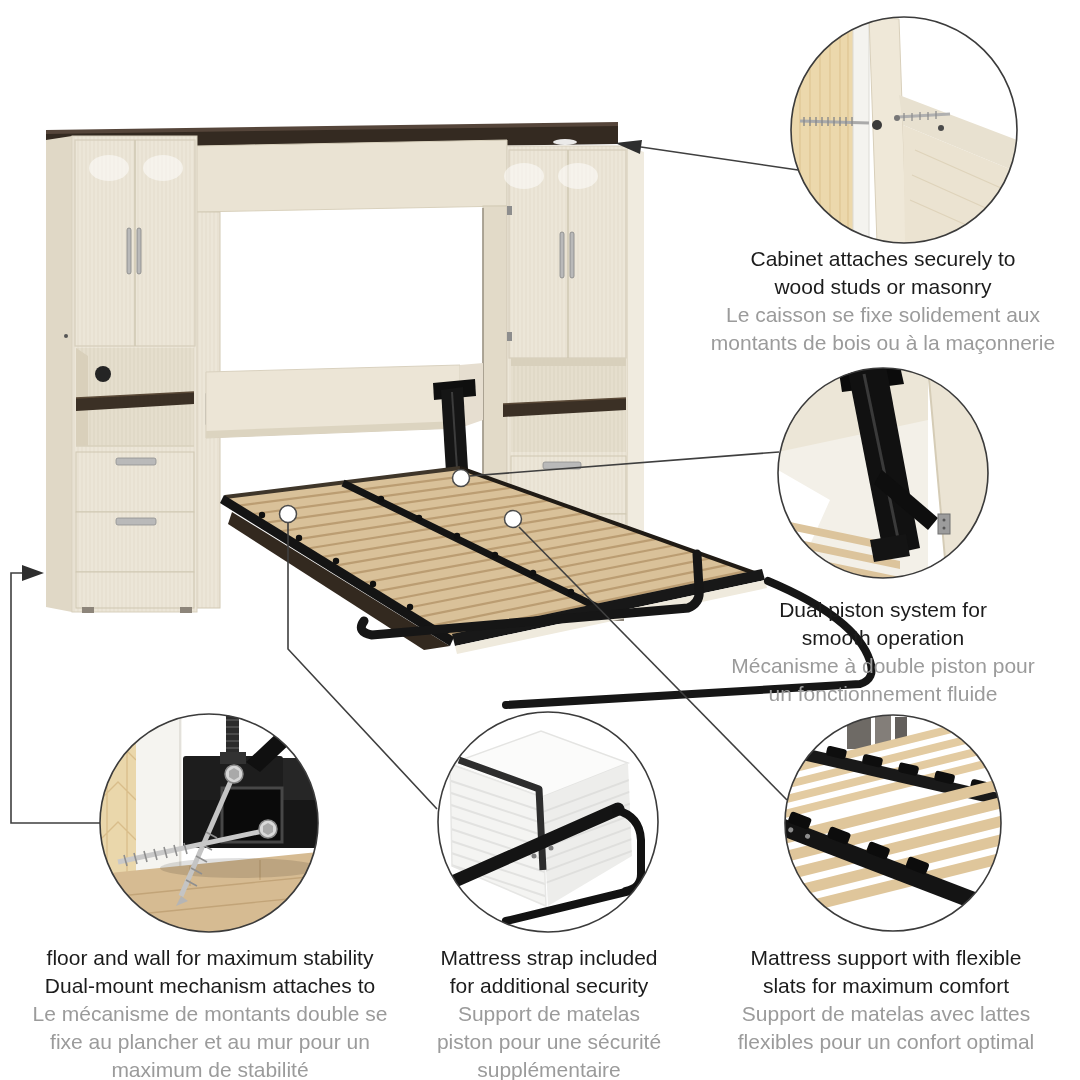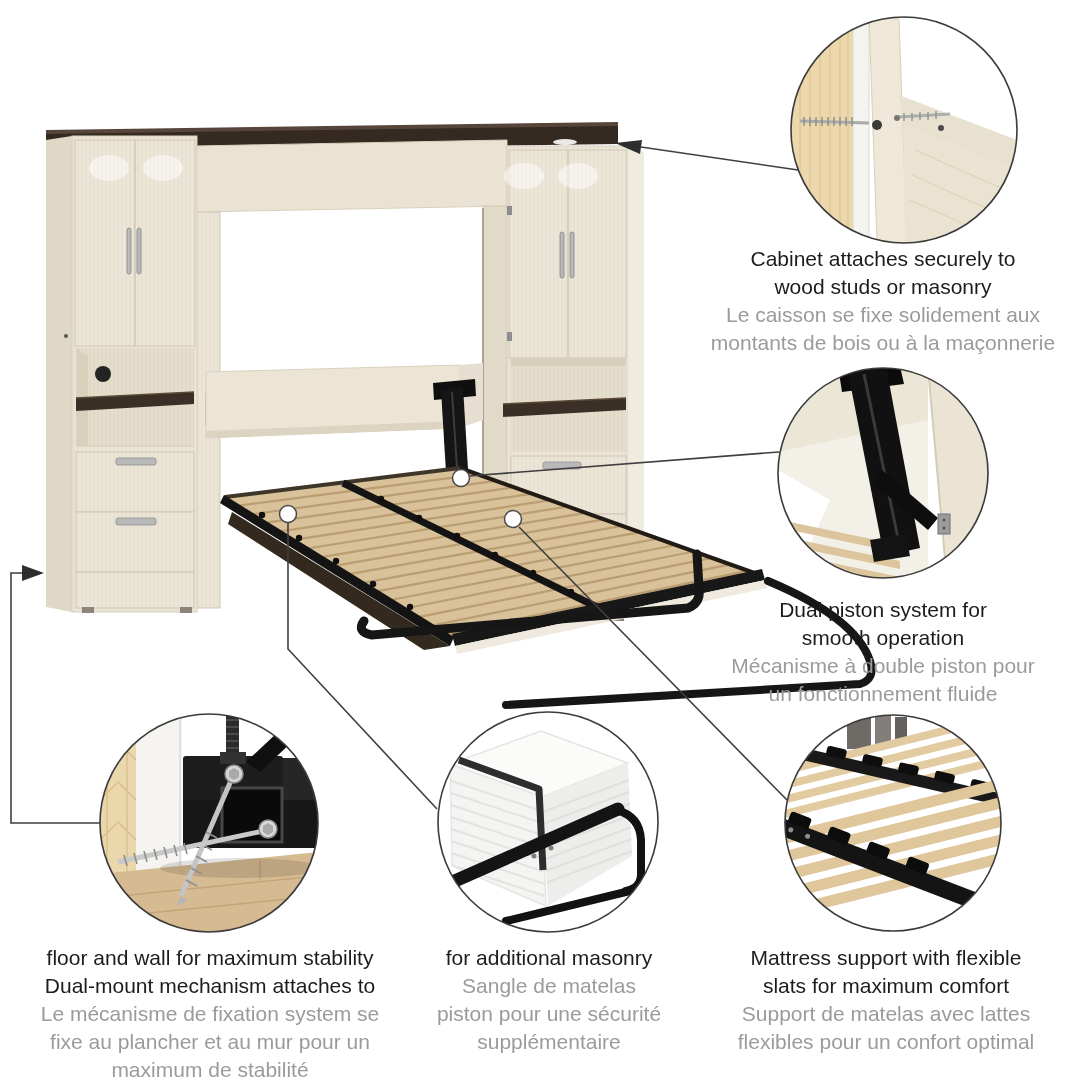--- a/index.html
+++ b/index.html
@@ -389,32 +389,33 @@
 
   </div>
 </div>
 
 <div class="caption" id="cap-mount">
   <div class="en">
     <div class="cap-line">floor and wall for maximum stability</div>
     <div class="cap-line">Dual-mount mechanism attaches to</div>
   </div>
   <div class="fr">
-    <div class="cap-line">Le mécanisme de fixation system se</div>
+    <div class="cap-line">Le mécanisme de montants double se</div>
     <div class="cap-line">fixe au plancher et au mur pour un</div>
     <div class="cap-line">maximum de stabilité</div>
   </div>
 </div>
 
 <div class="caption" id="cap-strap">
   <div class="en">
-    <div class="cap-line">for additional masonry</div>
+    <div class="cap-line">Mattress strap included</div>
+    <div class="cap-line">for additional security</div>
   </div>
   <div class="fr">
-    <div class="cap-line">Sangle de matelas</div>
+    <div class="cap-line">Support de matelas</div>
     <div class="cap-line">piston pour une sécurité</div>
     <div class="cap-line">supplémentaire</div>
   </div>
 </div>
 
 <div class="caption" id="cap-slats">
   <div class="en">
     <div class="cap-line">Mattress support with flexible</div>
     <div class="cap-line">slats for maximum comfort</div>
   </div>

